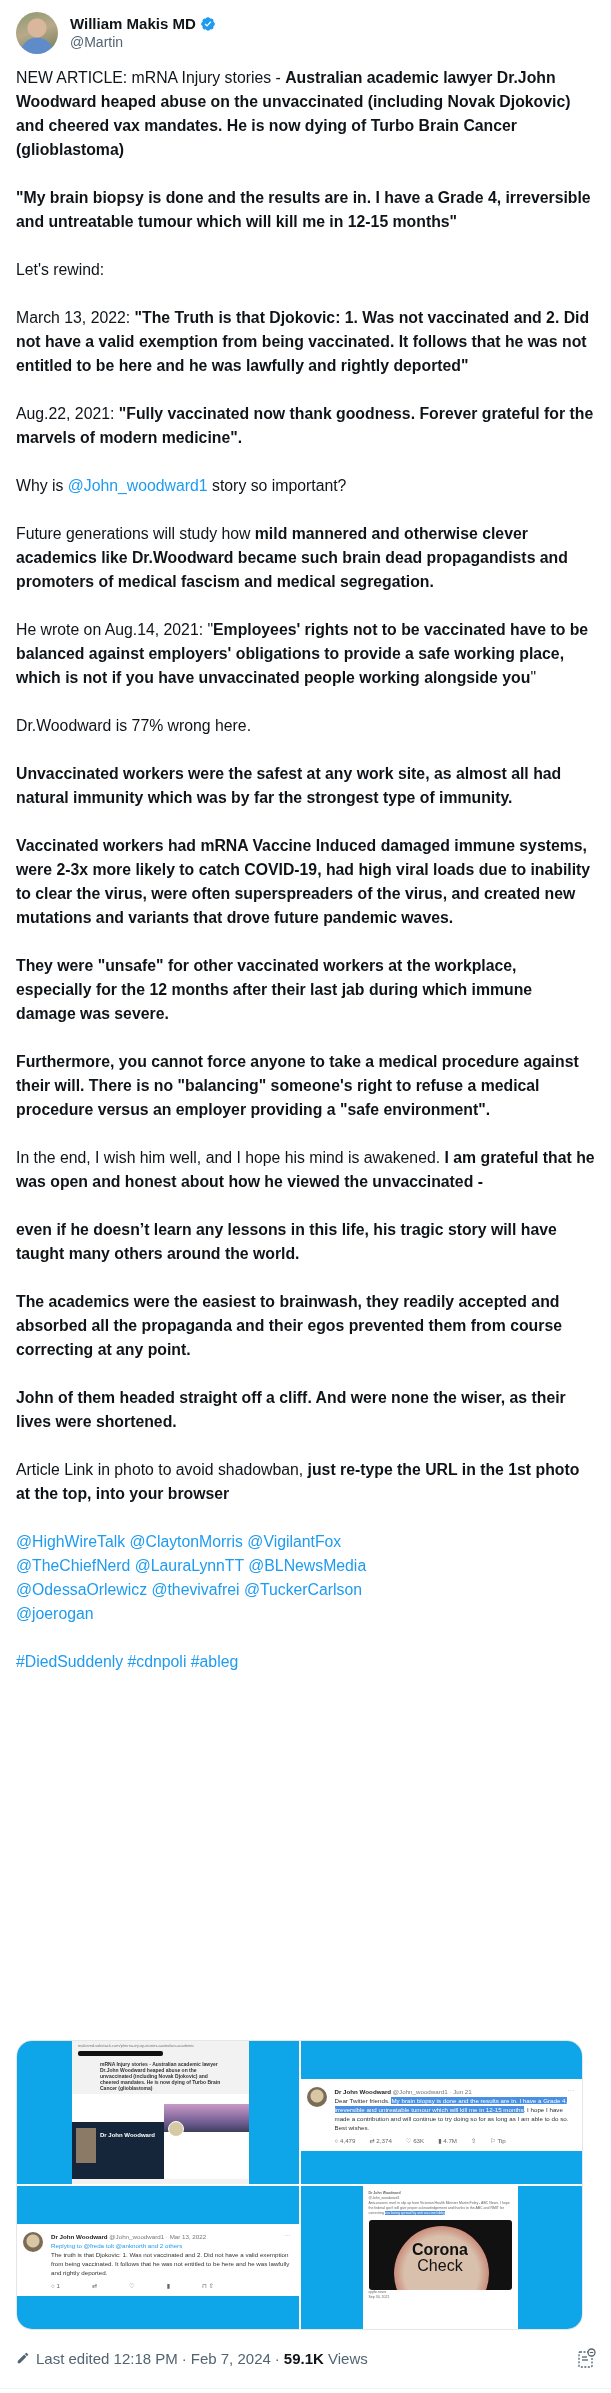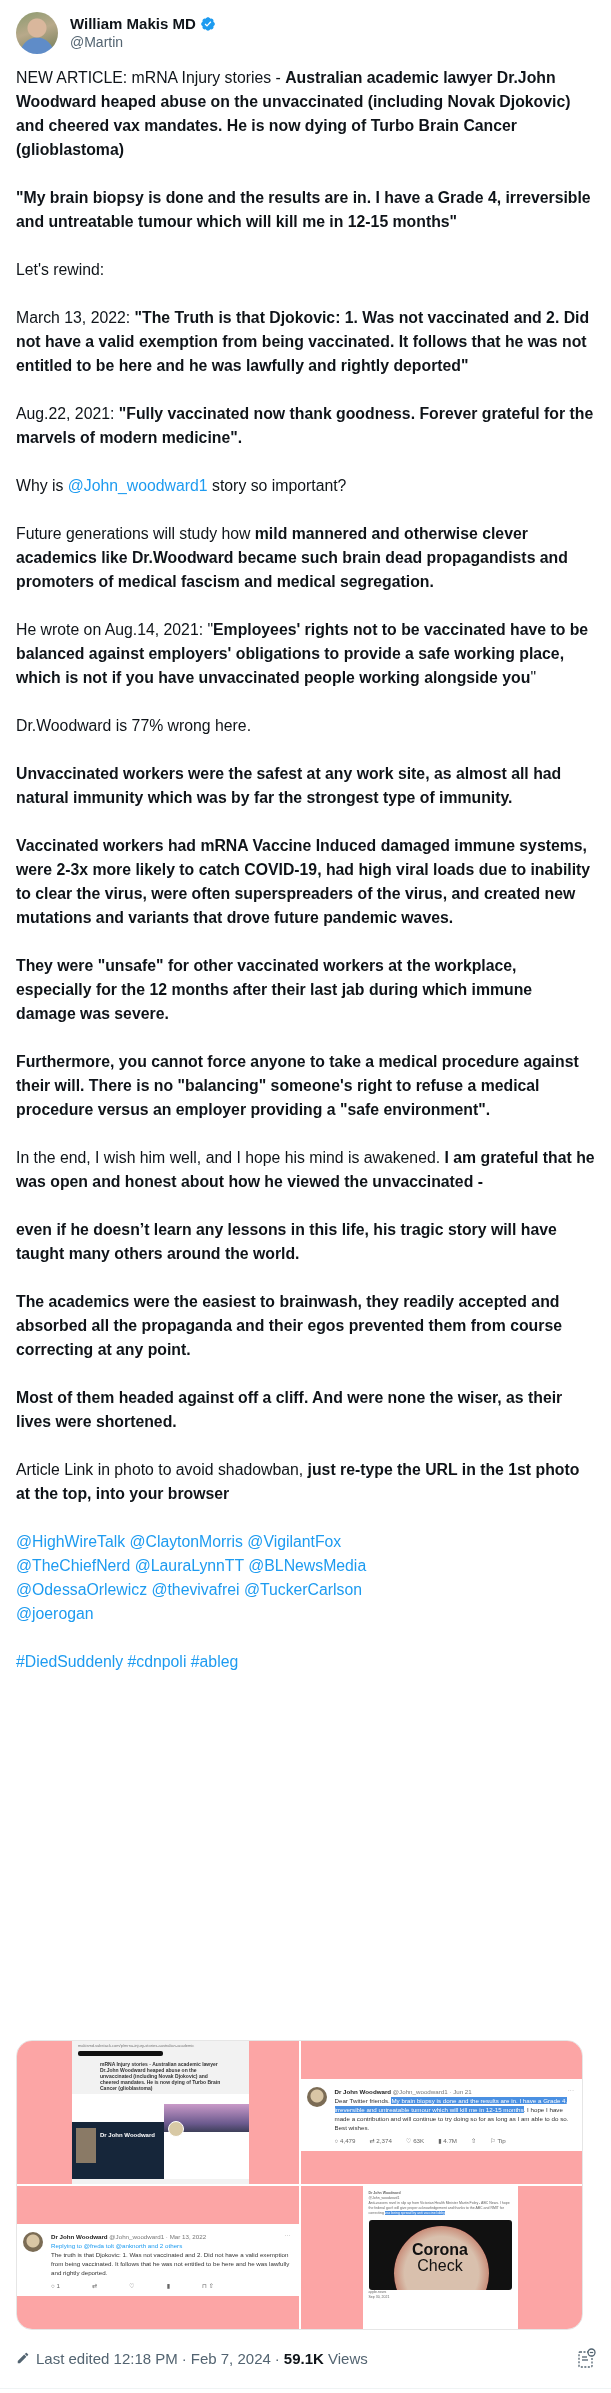--- a/index.html
+++ b/index.html
@@ -39,21 +39,21 @@
   .link { color: #1d9bf0; }
   .mentions { margin-bottom: 24px; }
 
   .media {
     position: absolute; left: 16px; top: 2040px; width: 567px; height: 290px;
     border-radius: 16px; overflow: hidden;
     display: grid; grid-template-columns: 1fr 1fr; grid-template-rows: 1fr 1fr;
     gap: 2px; background: #ffffff;
     border: 1px solid #e6e6e6;
   }
-  .tile { background: #fca5a5; position: relative; overflow: hidden; }
+  .tile { background: #0ea5e9; position: relative; overflow: hidden; }
 
   
   .t1-card {
     position: absolute; left: 55px; top: 0; width: 177px; height: 100%;
     background: #f2f2f2;
   }
   .t1-url { font-size: 4px; color: #777; padding: 2px 6px; height: 8px; }
   .t1-bar { margin: 2px 6px; height: 5px; background: #111; width: 85px; border-radius: 2px; }
   .t1-title { font-size: 5px; font-weight: 700; color: #333; padding: 3px 28px; line-height: 6px; }
   .t1-bottom {
@@ -141,21 +141,21 @@
       <div class="para"><span>Future generations will study how </span><span class="b">mild mannered and otherwise clever academics like Dr.Woodward became such brain dead propagandists and promoters of medical fascism and medical segregation.</span></div>
       <div class="para"><span>He wrote on Aug.14, 2021: "</span><span class="b">Employees' rights not to be vaccinated have to be balanced against employers' obligations to provide a safe working place, which is not if you have unvaccinated people working alongside you</span><span>"</span></div>
       <div class="para"><span>Dr.Woodward is 77% wrong here.</span></div>
       <div class="para"><span class="b">Unvaccinated workers were the safest at any work site, as almost all had natural immunity which was by far the strongest type of immunity.</span></div>
       <div class="para"><span class="b">Vaccinated workers had mRNA Vaccine Induced damaged immune systems, were 2-3x more likely to catch COVID-19, had high viral loads due to inability to clear the virus, were often superspreaders of the virus, and created new mutations and variants that drove future pandemic waves.</span></div>
       <div class="para"><span class="b">They were "unsafe" for other vaccinated workers at the workplace, especially for the 12 months after their last jab during which immune damage was severe.</span></div>
       <div class="para"><span class="b">Furthermore, you cannot force anyone to take a medical procedure against their will. There is no "balancing" someone's right to refuse a medical procedure versus an employer providing a "safe environment".</span></div>
       <div class="para"><span>In the end, I wish him well, and I hope his mind is awakened. </span><span class="b">I am grateful that he was open and honest about how he viewed the unvaccinated -</span></div>
       <div class="para"><span class="b">even if he doesn’t learn any lessons in this life, his tragic story will have taught many others around the world.</span></div>
       <div class="para"><span class="b">The academics were the easiest to brainwash, they readily accepted and absorbed all the propaganda and their egos prevented them from course correcting at any point.</span></div>
-      <div class="para"><span class="b">Most of them headed against off a cliff. And were none the wiser, as their lives were shortened.</span></div>
+      <div class="para"><span class="b">John of them headed straight off a cliff. And were none the wiser, as their lives were shortened.</span></div>
       <div class="para"><span>Article Link in photo to avoid shadowban, </span><span class="b">just re-type the URL in the 1st photo at the top, into your browser</span></div>
     </div>
   <div class="mentions" id="mentions"><a class="link">@HighWireTalk</a> <a class="link">@ClaytonMorris</a> <a class="link">@VigilantFox</a> <br><a class="link">@TheChiefNerd</a> <a class="link">@LauraLynnTT</a> <a class="link">@BLNewsMedia</a> <br><a class="link">@OdessaOrlewicz</a> <a class="link">@thevivafrei</a> <a class="link">@TuckerCarlson</a> <br><a class="link">@joerogan</a> </div>
   <div class="para" id="hashtags"><a class="link">#DiedSuddenly</a> <a class="link">#cdnpoli</a> <a class="link">#ableg</a> </div>
 </div>
 
 <div class="media">
   <div class="tile">
     <div class="t1-card">
       <div class="t1-url">makismd.substack.com/p/mrna-injury-stories-australian-academic</div>

